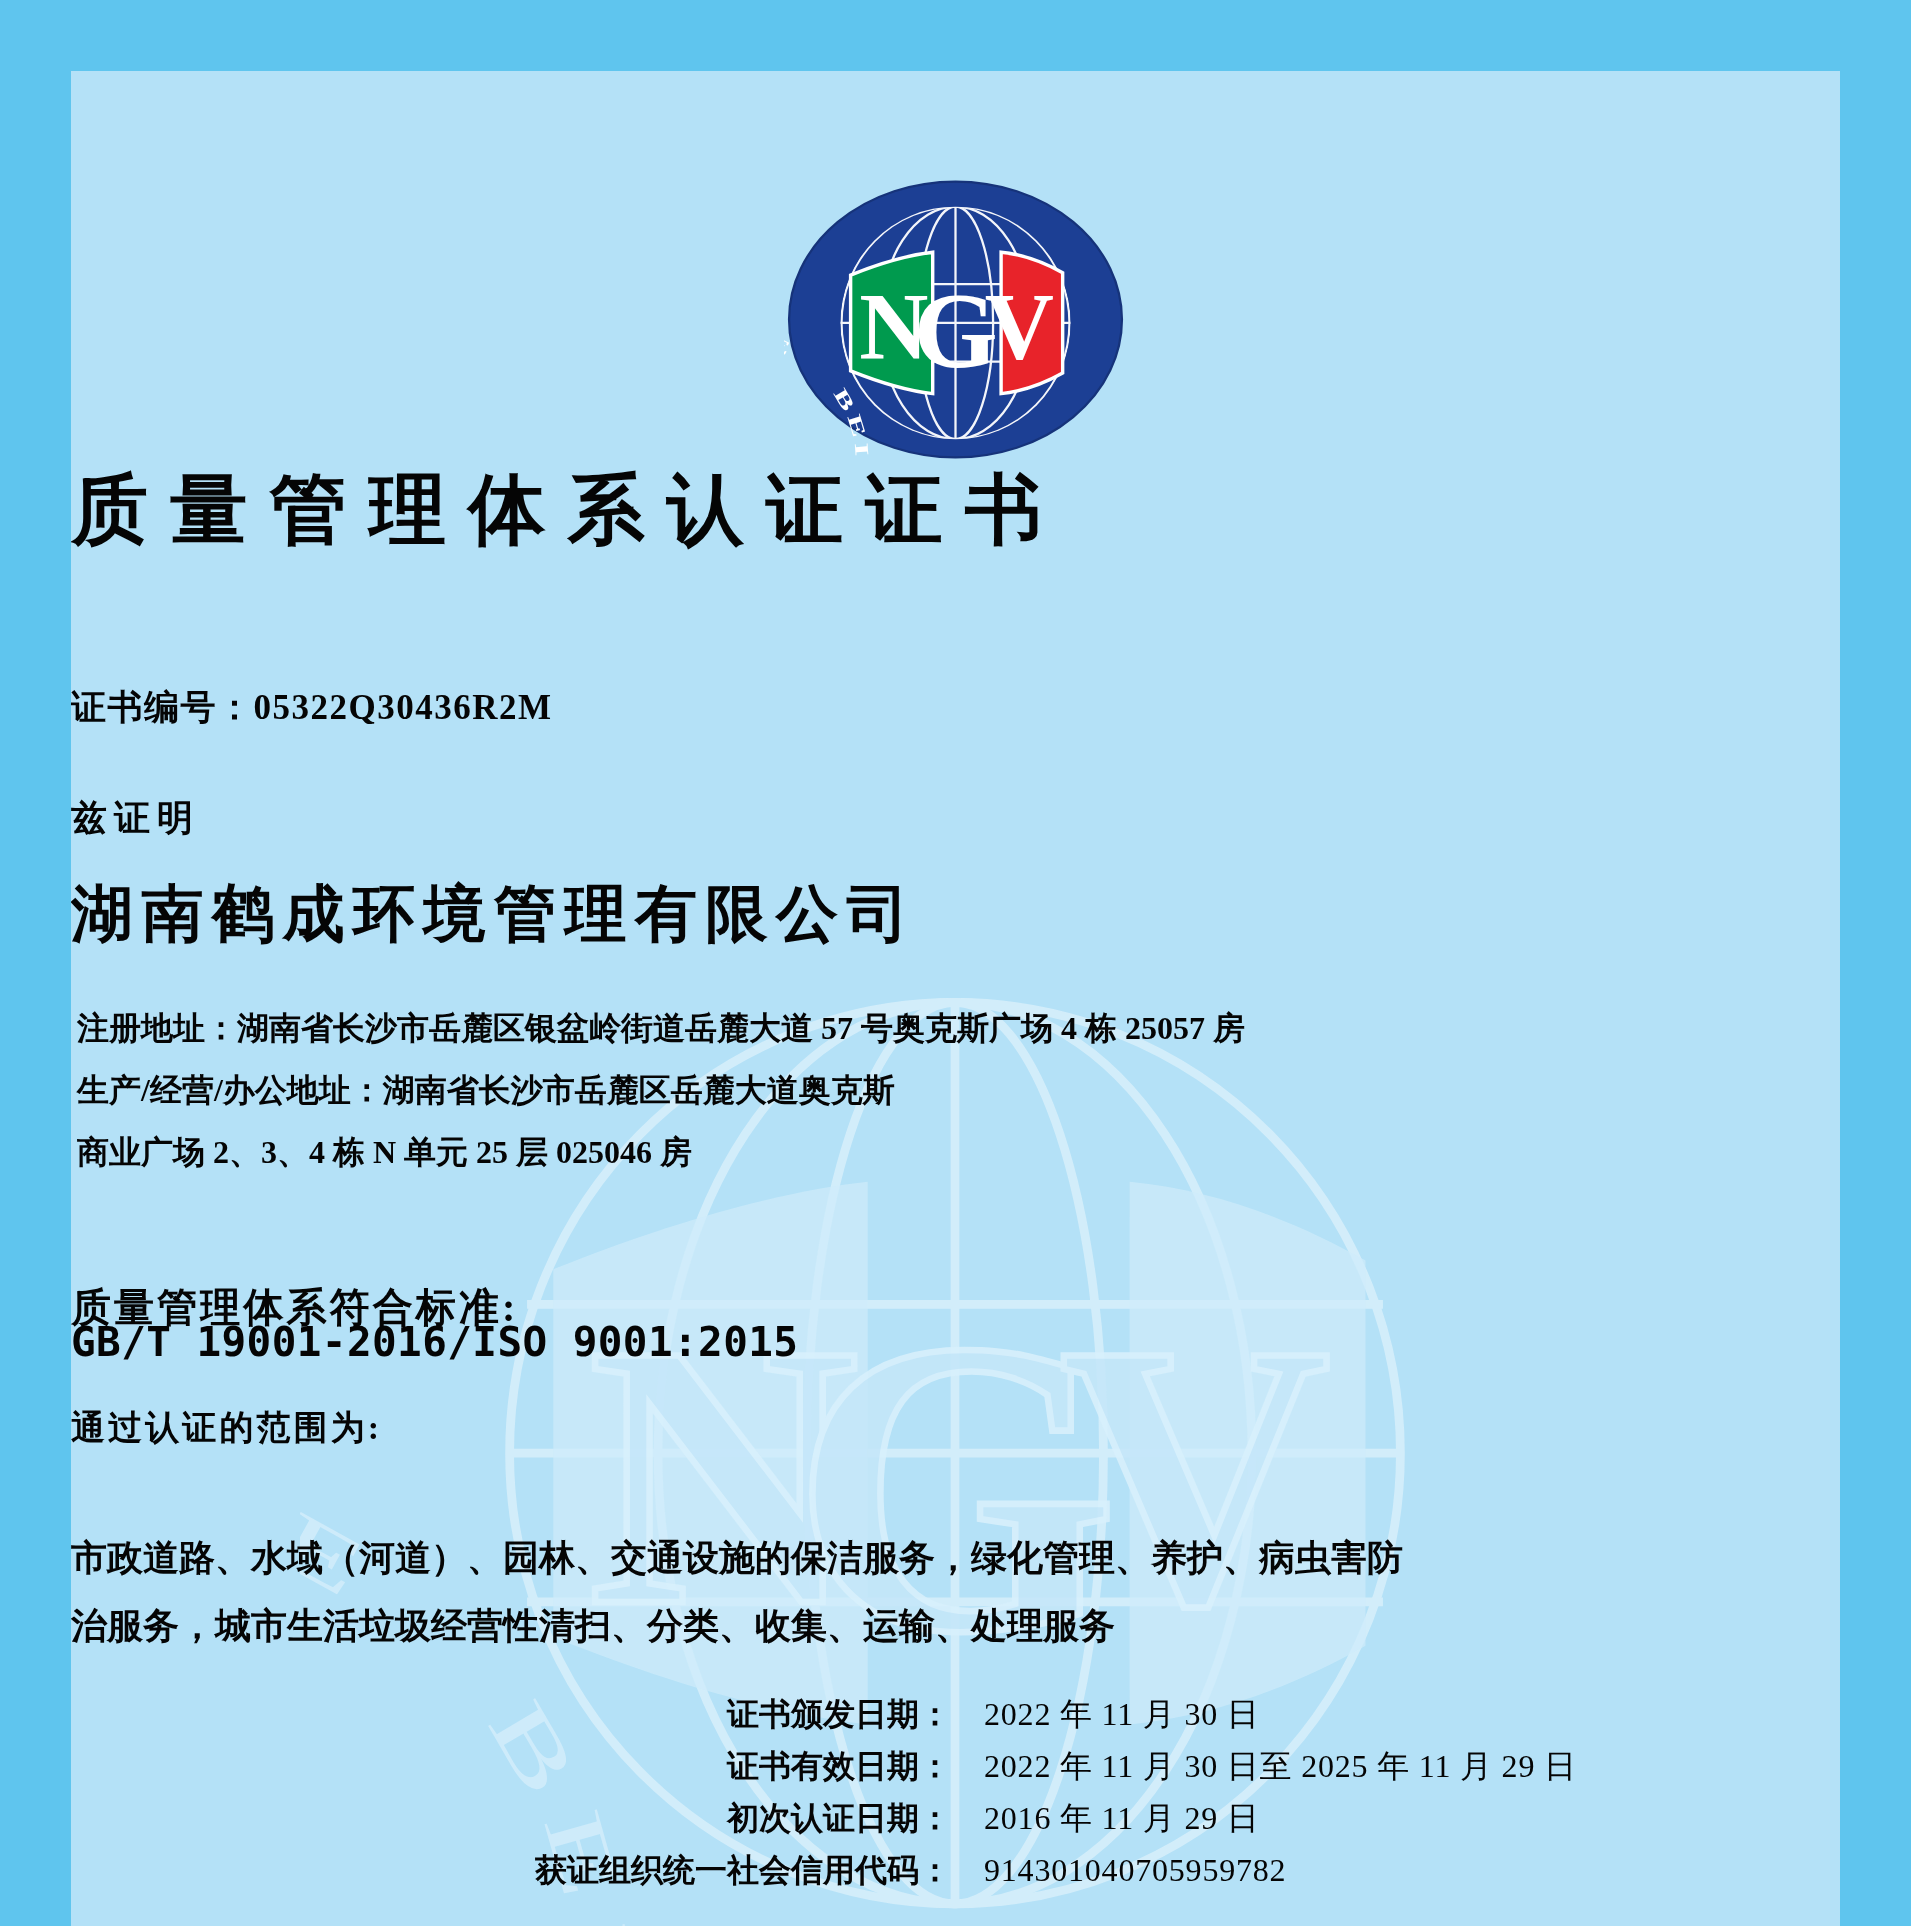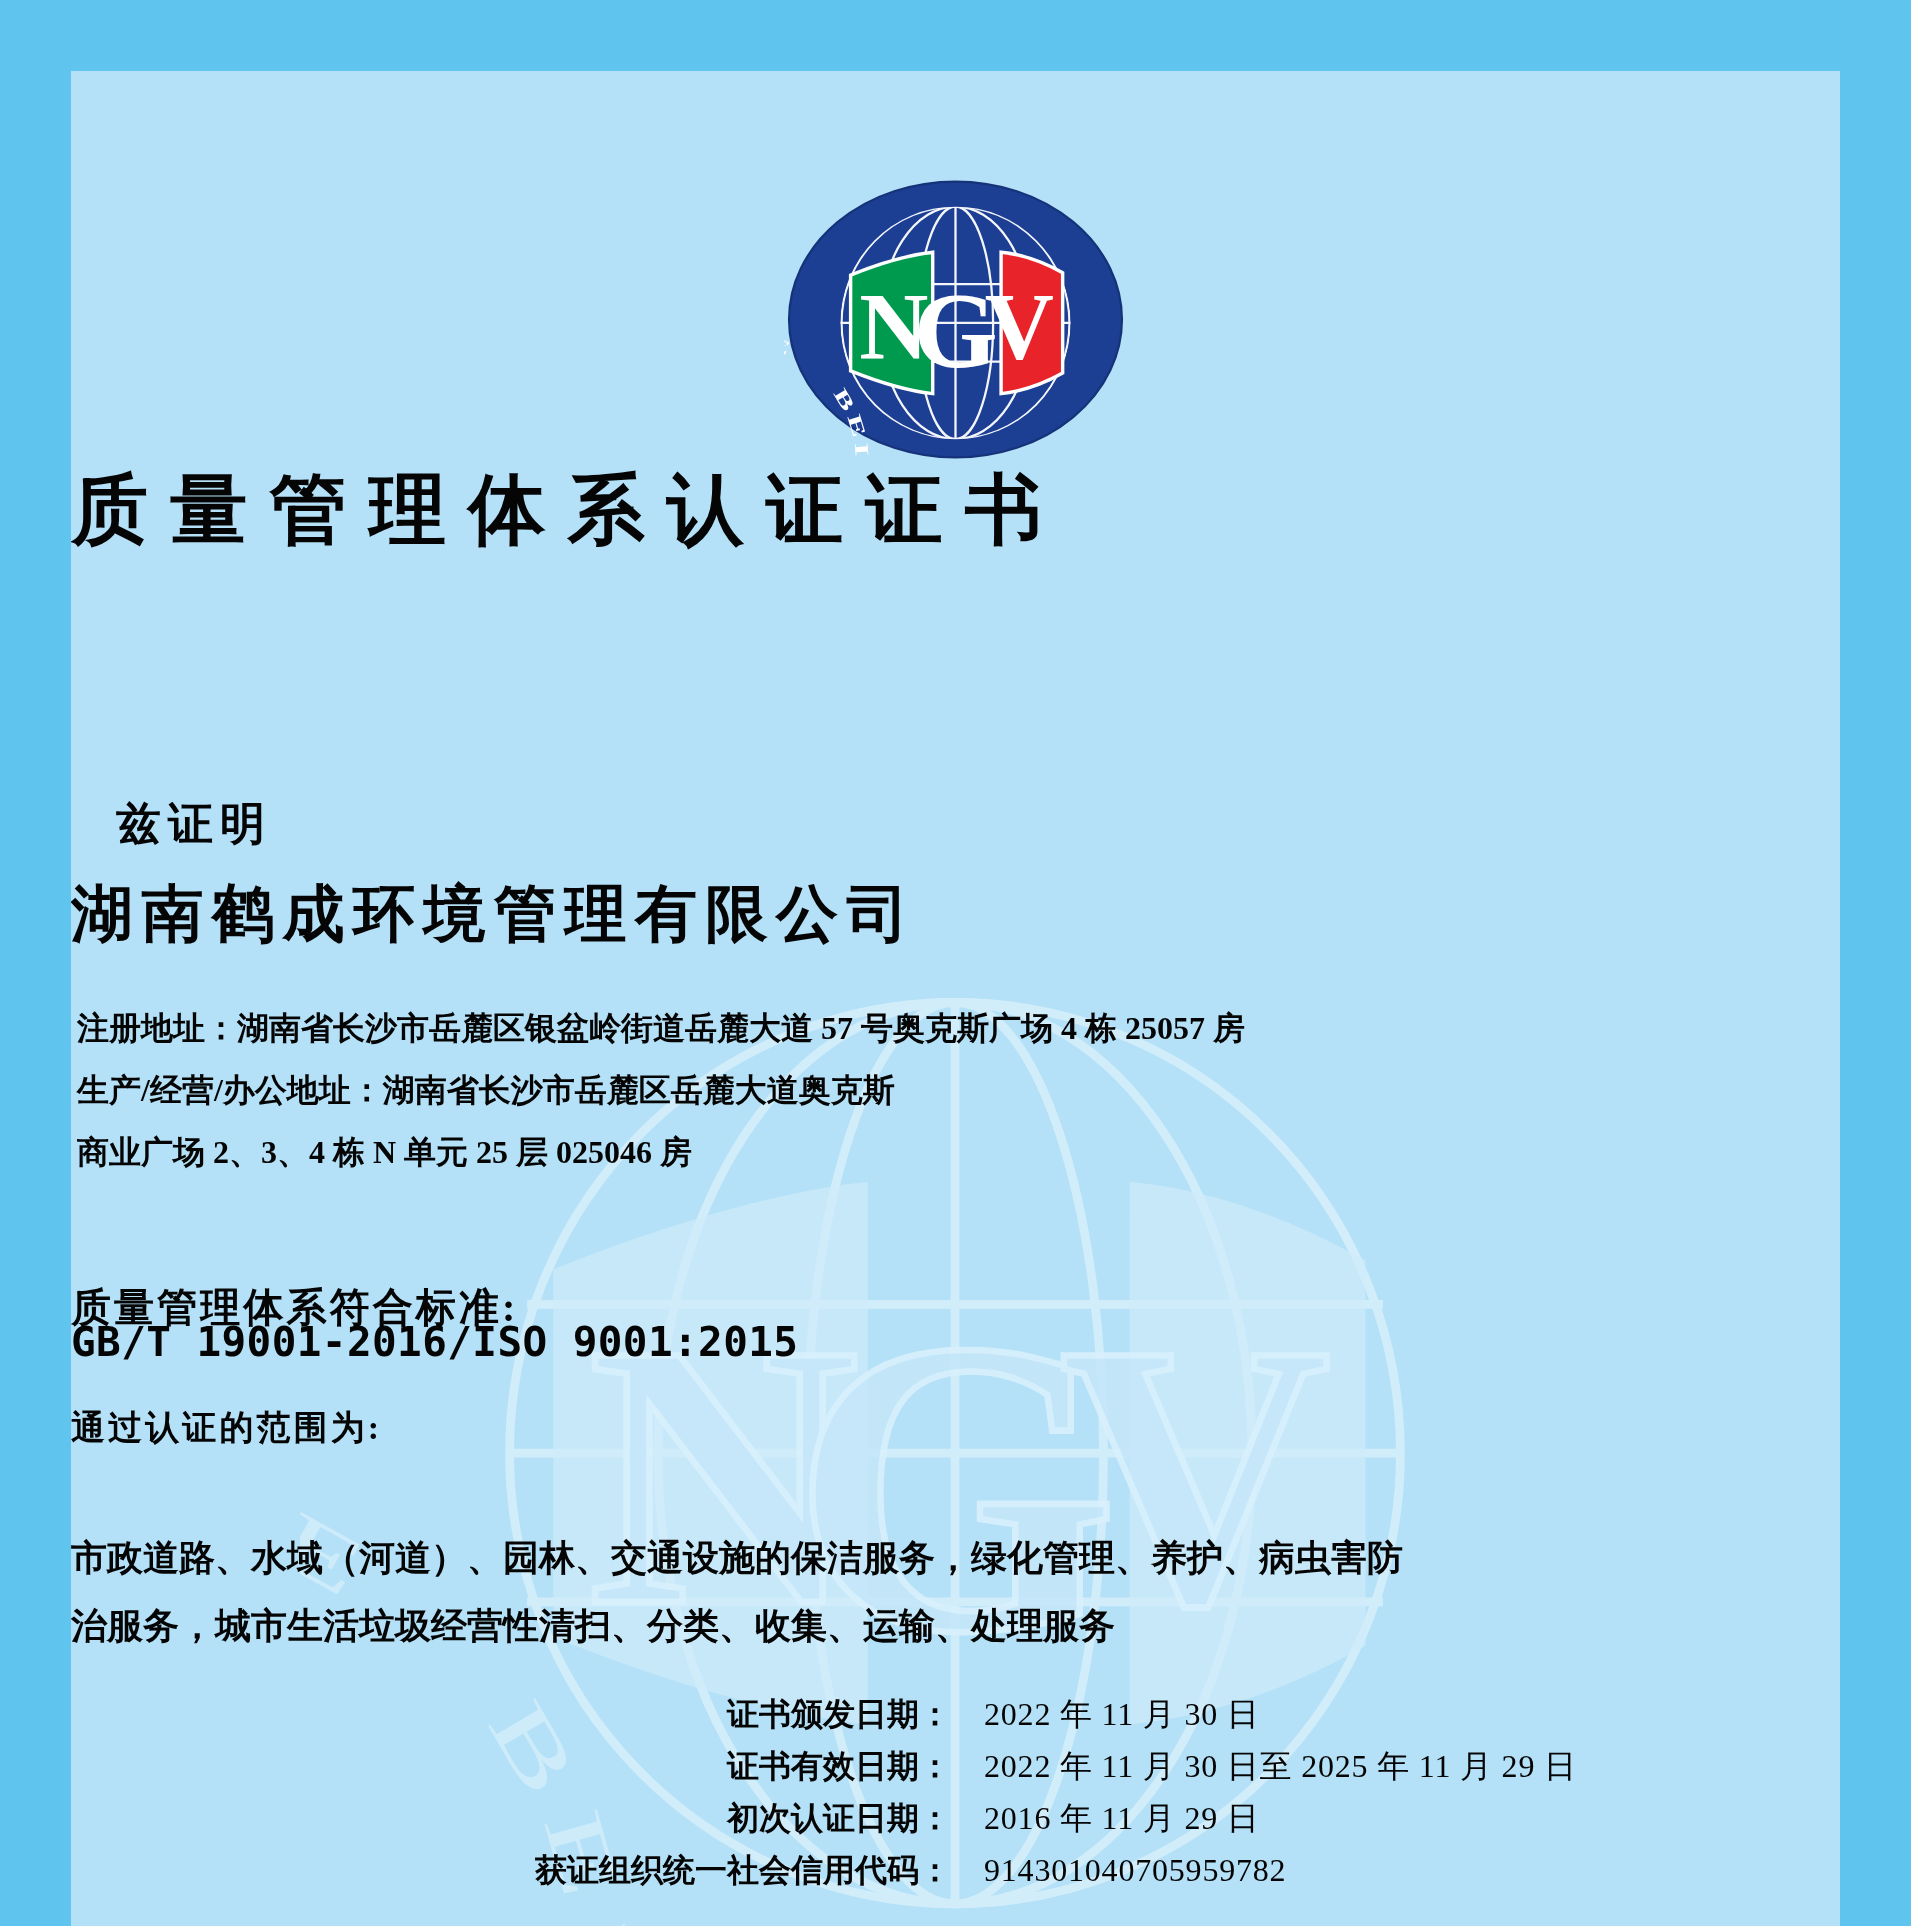--- a/index.html
+++ b/index.html
@@ -12,21 +12,21 @@
   body{background:#5fc5ee;font-family:var(--serif);color:#050505;overflow:hidden;position:relative;}
   .page{position:absolute;left:0;top:0;width:1911px;height:2703px;}
   .inner{position:absolute;left:71px;top:71px;width:1769px;height:2560px;background:#b4e1f7;overflow:hidden;}
   .inner::after{content:"";position:absolute;left:0;bottom:0;width:100%;height:20px;
     background:linear-gradient(to bottom,rgba(222,243,253,0),#d8f1fc);}
   .abs{position:absolute;}
   .ctr{left:0;width:1769px;text-align:left;}
   
   .title{top:401px;font-size:77px;font-weight:900;letter-spacing:22.3px;line-height:1;}
   .certno{top:613px;font-size:35px;font-weight:700;letter-spacing:1.5px;}
-  .hereby{top:723px;font-size:45px;font-weight:700;letter-spacing:7px;padding-left:45px;}
+  .hereby{top:723px;font-size:36px;font-weight:700;letter-spacing:7px;}
   .company{top:812px;font-size:62px;font-weight:900;letter-spacing:8.5px;line-height:1;}
   .addr{top:926px;font-size:32px;font-weight:700;line-height:62px;padding-left:6px;}
   .stdhead{top:1173px;font-size:40px;font-weight:900;letter-spacing:3.1px;margin-top:36px;}
   .gbt{top:1247px;font-size:41px;font-weight:700;font-family:var(--mono);letter-spacing:0.4px;}
   .scopehead{top:1334px;font-size:34px;font-weight:900;letter-spacing:3.1px;}
   .scope{top:1453px;font-size:36px;font-weight:900;line-height:68px;}
   .dates{left:0;top:1622px;width:1769px;}
   .date-row{display:flex;align-items:baseline;height:52px;font-size:32px;}
   .date-label{flex:0 0 880px;text-align:right;font-weight:700;}
   .date-value{margin-left:33px;font-weight:400;letter-spacing:0.8px;}
@@ -90,20 +90,21 @@
         <text x="96" y="160" font-size="84">N</text>
         <text x="150" y="167" font-size="95">G</text>
         <text x="206" y="160" font-size="84">V</text>
       </g>
       <text font-size="17" letter-spacing="2.5" fill="#ffffff" font-weight="700">
         <textPath href="#ngvring" textLength="710" lengthAdjust="spacingAndGlyphs">BEIJING   NGV   CERTIFICATION   CENTRE</textPath>
       </text>
     </svg>
 
     <div class="abs ctr title">质量管理体系认证证书</div>
+    <div class="abs ctr certno">证书编号：05322Q30436R2M</div>
     <div class="abs ctr hereby">兹证明</div>
     <div class="abs ctr company">湖南鹤成环境管理有限公司</div>
 
     <div class="abs ctr addr">
       <div>注册地址：湖南省长沙市岳麓区银盆岭街道岳麓大道 57 号奥克斯广场 4 栋 25057 房</div>
       <div>生产/经营/办公地址：湖南省长沙市岳麓区岳麓大道奥克斯</div>
       <div>商业广场 2、3、4 栋 N 单元 25 层 025046 房</div>
     </div>
 
     <div class="abs ctr stdhead">质量管理体系符合标准:</div>

